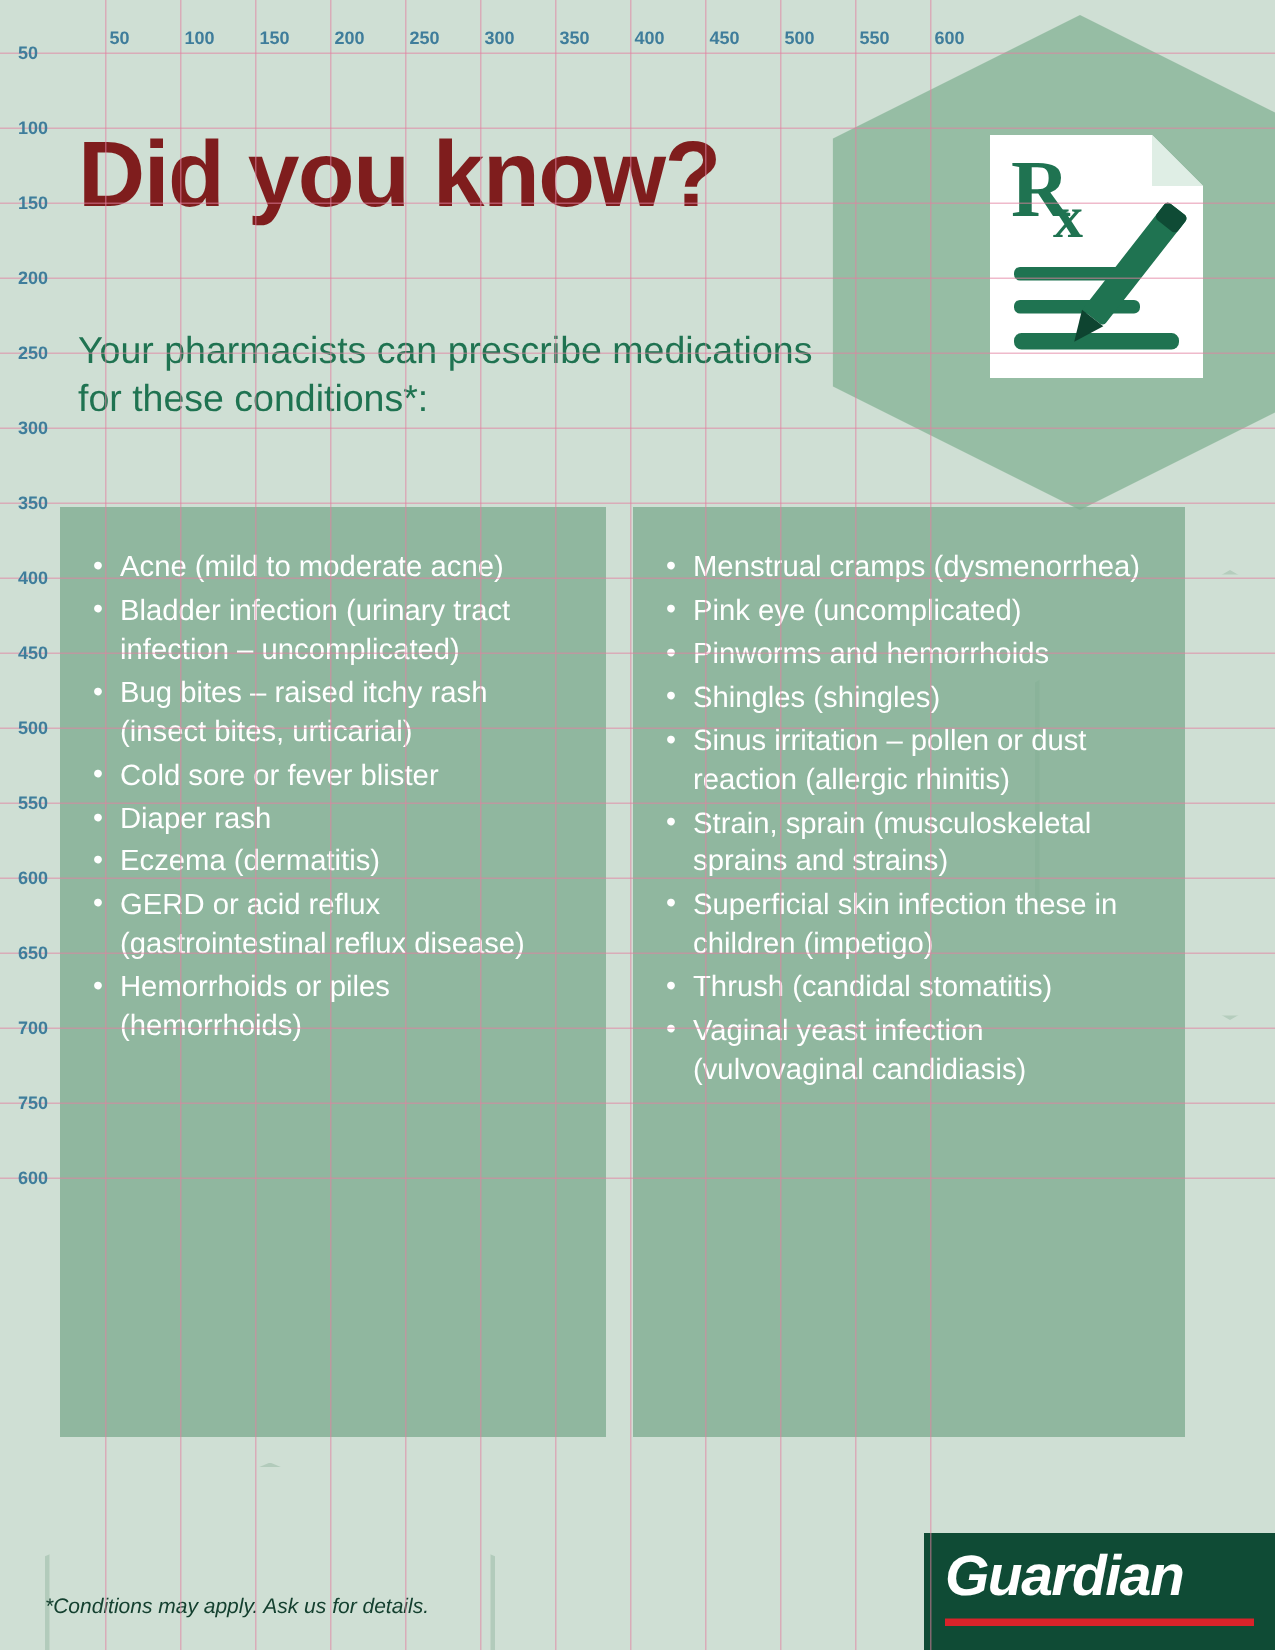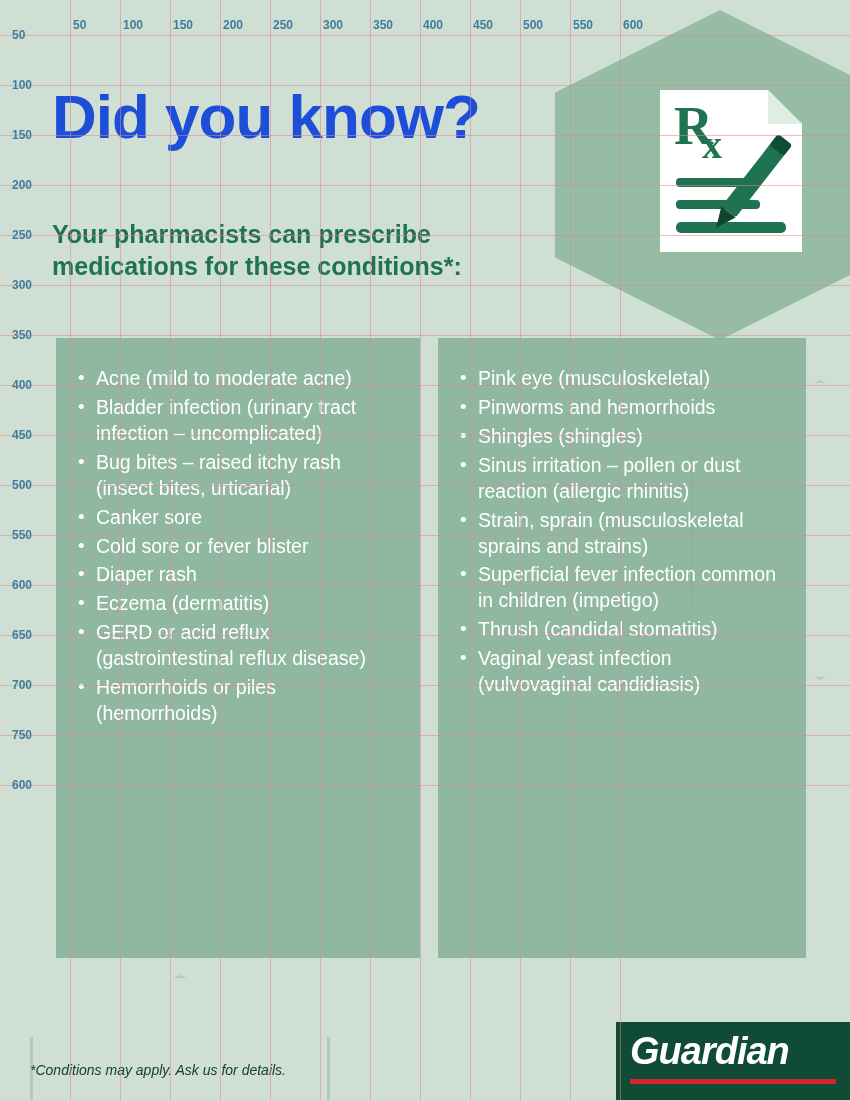--- a/index.html
+++ b/index.html
@@ -97,39 +97,39 @@
     width: 850px; height: 1100px;
     z-index: 20;
   }
 
   .headline {
     position: absolute;
     left: 52px;
     top: 86px;
     font-size: 62px;
     font-weight: 700;
-    color: #1d4ed8;
+    color: #7f1d1d;
     letter-spacing: -1px;
     line-height: 1;
   }
 
   .subhead {
     position: absolute;
     left: 52px;
     top: 218px;
     width: 520px;
     font-size: 25px;
-    font-weight: 700;
+    font-weight: 400;
     color: #1f7351;
     line-height: 1.28;
   }
 
   .cols {
     position: absolute;
-    left: 56px;
+    left: 40px;
     top: 338px;
     width: 750px;
     display: flex;
     gap: 18px;
   }
   .col {
     background: rgba(125,172,143,.78);
     padding: 28px 20px 24px 20px;
     box-sizing: border-box;
   }
@@ -235,37 +235,37 @@
       </svg>
     </div>
 
     <div class="cols">
 
       <div class="col col-left">
         <ul class="cond-list">
           <li>Acne (mild to moderate acne)</li>
           <li>Bladder infection (urinary tract infection – uncomplicated)</li>
           <li>Bug bites – raised itchy rash (insect bites, urticarial)</li>
-          <li>Canker sore</li>
           <li>Cold sore or fever blister</li>
           <li>Diaper rash</li>
           <li>Eczema (dermatitis)</li>
           <li>GERD or acid reflux (gastrointestinal reflux disease)</li>
           <li>Hemorrhoids or piles (hemorrhoids)</li>
         </ul>
       </div>
 
       <div class="col col-right">
         <ul class="cond-list">
-          <li>Pink eye (musculoskeletal)</li>
+          <li>Menstrual cramps (dysmenorrhea)</li>
+          <li>Pink eye (uncomplicated)</li>
           <li>Pinworms and hemorrhoids</li>
           <li>Shingles (shingles)</li>
           <li>Sinus irritation – pollen or dust reaction (allergic rhinitis)</li>
           <li>Strain, sprain (musculoskeletal sprains and strains)</li>
-          <li>Superficial fever infection common in children (impetigo)</li>
+          <li>Superficial skin infection these in children (impetigo)</li>
           <li>Thrush (candidal stomatitis)</li>
           <li>Vaginal yeast infection (vulvovaginal candidiasis)</li>
         </ul>
       </div>
 
     </div>
 
     <div class="disclaimer">*Conditions may apply. Ask us for details.</div>
 
     <div class="logo-box">

